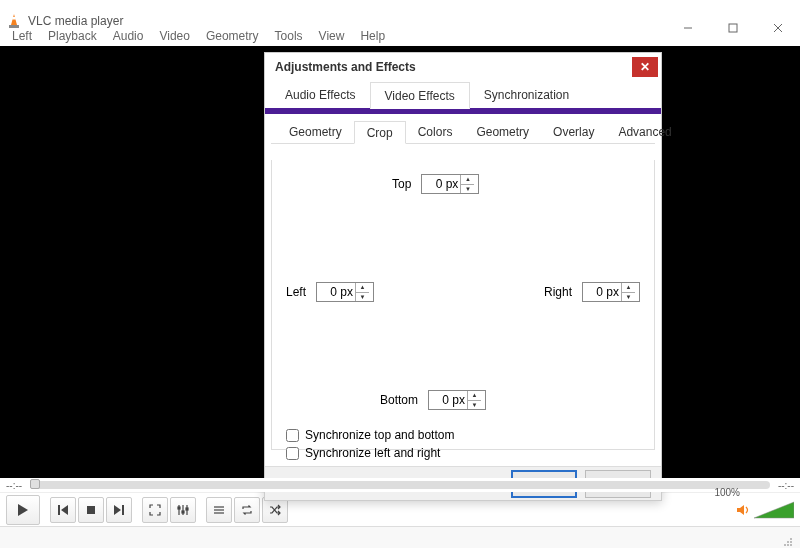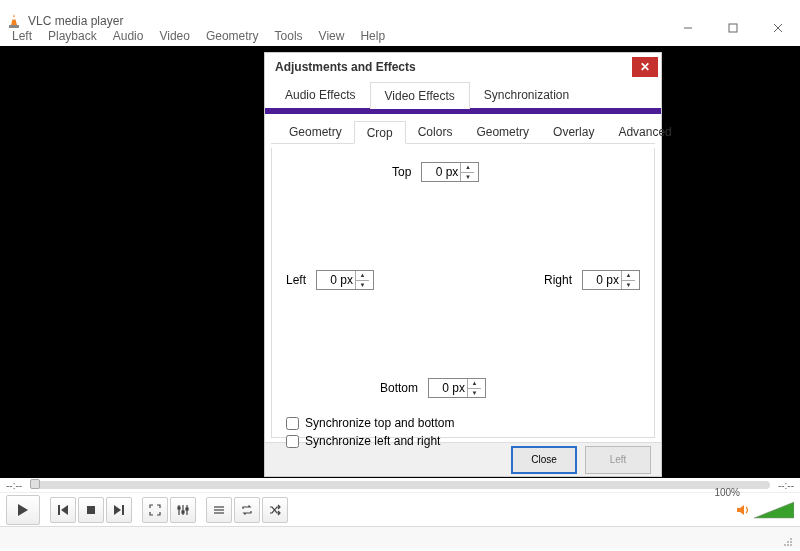--- a/index.html
+++ b/index.html
@@ -27,21 +27,21 @@
 .dialog-close { width: 26px; height: 20px; background: #c5312c; color: #fff; display: flex; align-items: center; justify-content: center; font-size: 12px; margin-right: 3px; }
 
 .main-tabs { display: flex; border-bottom: 6px solid #4c1d95; padding: 0 6px; gap: 0; }
 .main-tab { font-size: 12px; padding: 6px 14px 5px; color: #333; position: relative; top: 1px; }
 .main-tab.active { border: 1px solid #ddd; border-bottom: 1px solid #fff; background: #fff; }
 
 .sub-tabs { display: flex; padding: 6px 6px 0 6px; gap: 0; border-bottom: 1px solid #ddd; margin: 0 6px; }
 .sub-tab { font-size: 12px; padding: 4px 12px 3px; color: #333; position: relative; top: 1px; }
 .sub-tab.active { border: 1px solid #ddd; border-bottom: 1px solid #fff; background: #fff; }
 
-.crop-pane { height: 290px; position: relative; margin: 4px 6px; border: 1px solid #ddd; border-top: none; }
+.crop-pane { height: 290px; position: relative; margin: 16px 6px; border: 1px solid #ddd; border-top: none; }
 .crop-row { position: absolute; display: flex; align-items: center; gap: 10px; font-size: 12px; }
 .crop-top { left: 120px; top: 14px; }
 .crop-left { left: 14px; top: 122px; }
 .crop-right { right: 14px; top: 122px; }
 .crop-bottom { left: 108px; top: 230px; }
 .spin { width: 58px; height: 20px; border: 1px solid #888; display: flex; align-items: center; background: #fff; }
 .spin input { width: 38px; border: none; outline: none; text-align: right; font-size: 12px; padding-right: 2px; }
 .spin .btns { width: 14px; height: 18px; border-left: 1px solid #aaa; display: flex; flex-direction: column; }
 .spin .btns div { flex: 1; display: flex; align-items: center; justify-content: center; font-size: 6px; line-height: 1; color: #333; }
 .spin .btns div:first-child { border-bottom: 1px solid #aaa; }

